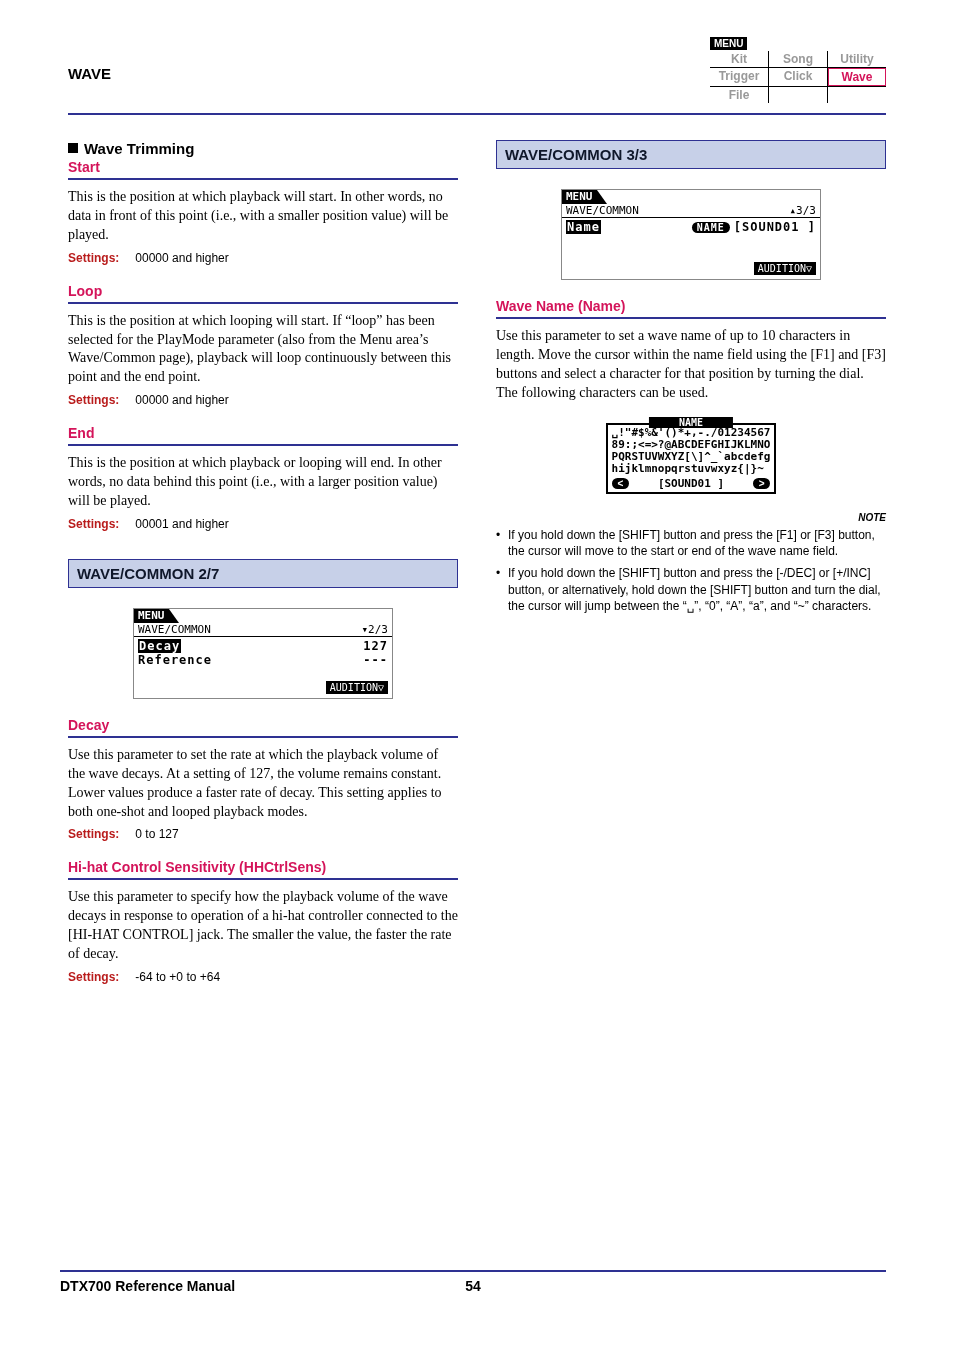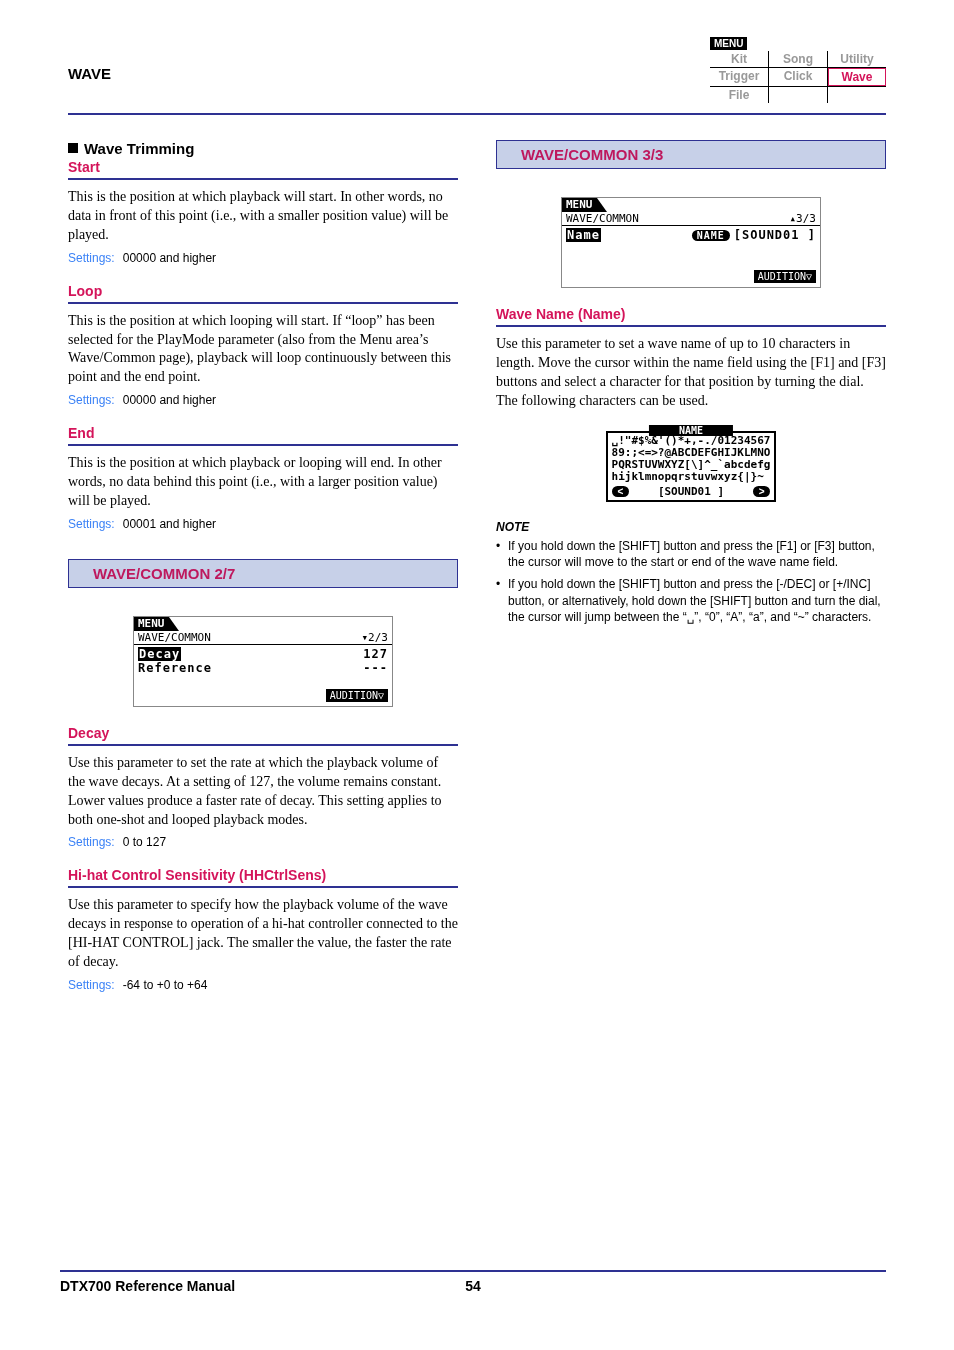--- a/index.html
+++ b/index.html
@@ -88,33 +88,33 @@
     font-family: "Times New Roman", Times, serif;
     font-size: 14px;
     line-height: 1.35;
     margin-bottom: 6px;
   }
   .settings-line {
     font-size: 12px;
     margin-top: 4px;
   }
   .settings-label {
-    color: #3b82f6;
-    font-weight: normal;
-    margin-right: 8px;
+    color: #b91c1c;
+    font-weight: bold;
+    margin-right: 16px;
   }
   .blockhead {
     background: #c7d0e8;
-    color: #be185d;
+    color: #0f172a;
     font-weight: bold;
     font-size: 15px;
-    padding: 5px 24px;
+    padding: 5px 8px;
     border: 1px solid #2e3192;
     margin-top: 28px;
-    margin-bottom: 28px;
+    margin-bottom: 20px;
   }
   .blockhead.firstblock { margin-top: 0; }
   .lcd-container {
     text-align: center;
     margin: 10px 0 18px 0;
   }
   .lcd {
     display: inline-block;
     background: #fff;
     border: 1px solid #888;
@@ -198,23 +198,24 @@
     left: 50%;
     transform: translateX(-50%);
     background: #000;
     color: #fff;
     font-size: 10px;
     padding: 0 30px;
   }
   .note-heading {
     font-style: italic;
     font-weight: bold;
-    font-size: 12px;
+    font-size: 10px;
     margin-top: 18px;
     margin-bottom: 4px;
+    text-align: right;
   }
   .note-list {
     font-size: 12px;
     line-height: 1.35;
     padding-left: 12px;
   }
   .note-list li {
     margin-bottom: 6px;
     list-style: none;
     position: relative;

